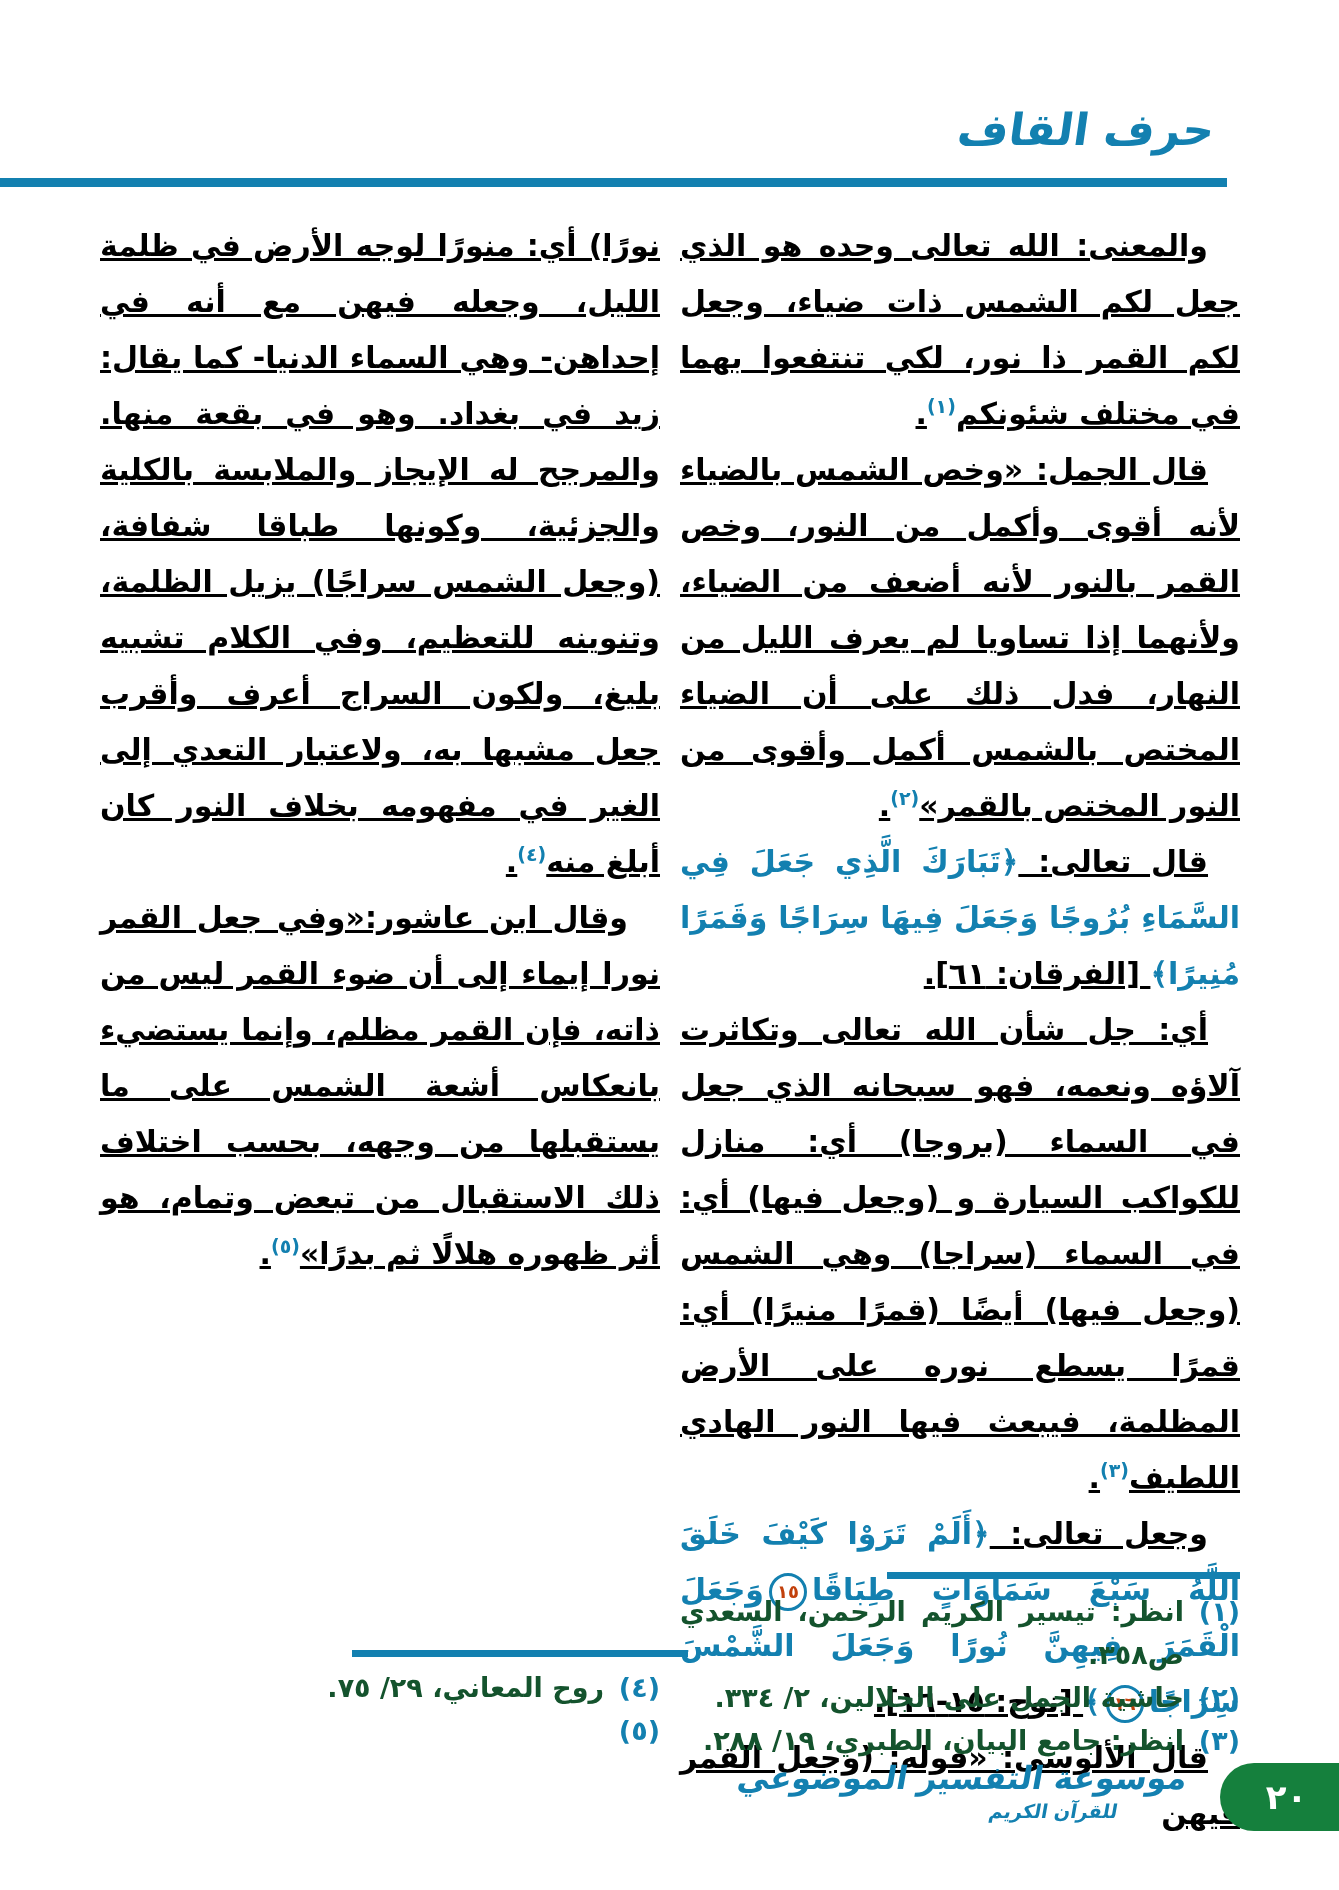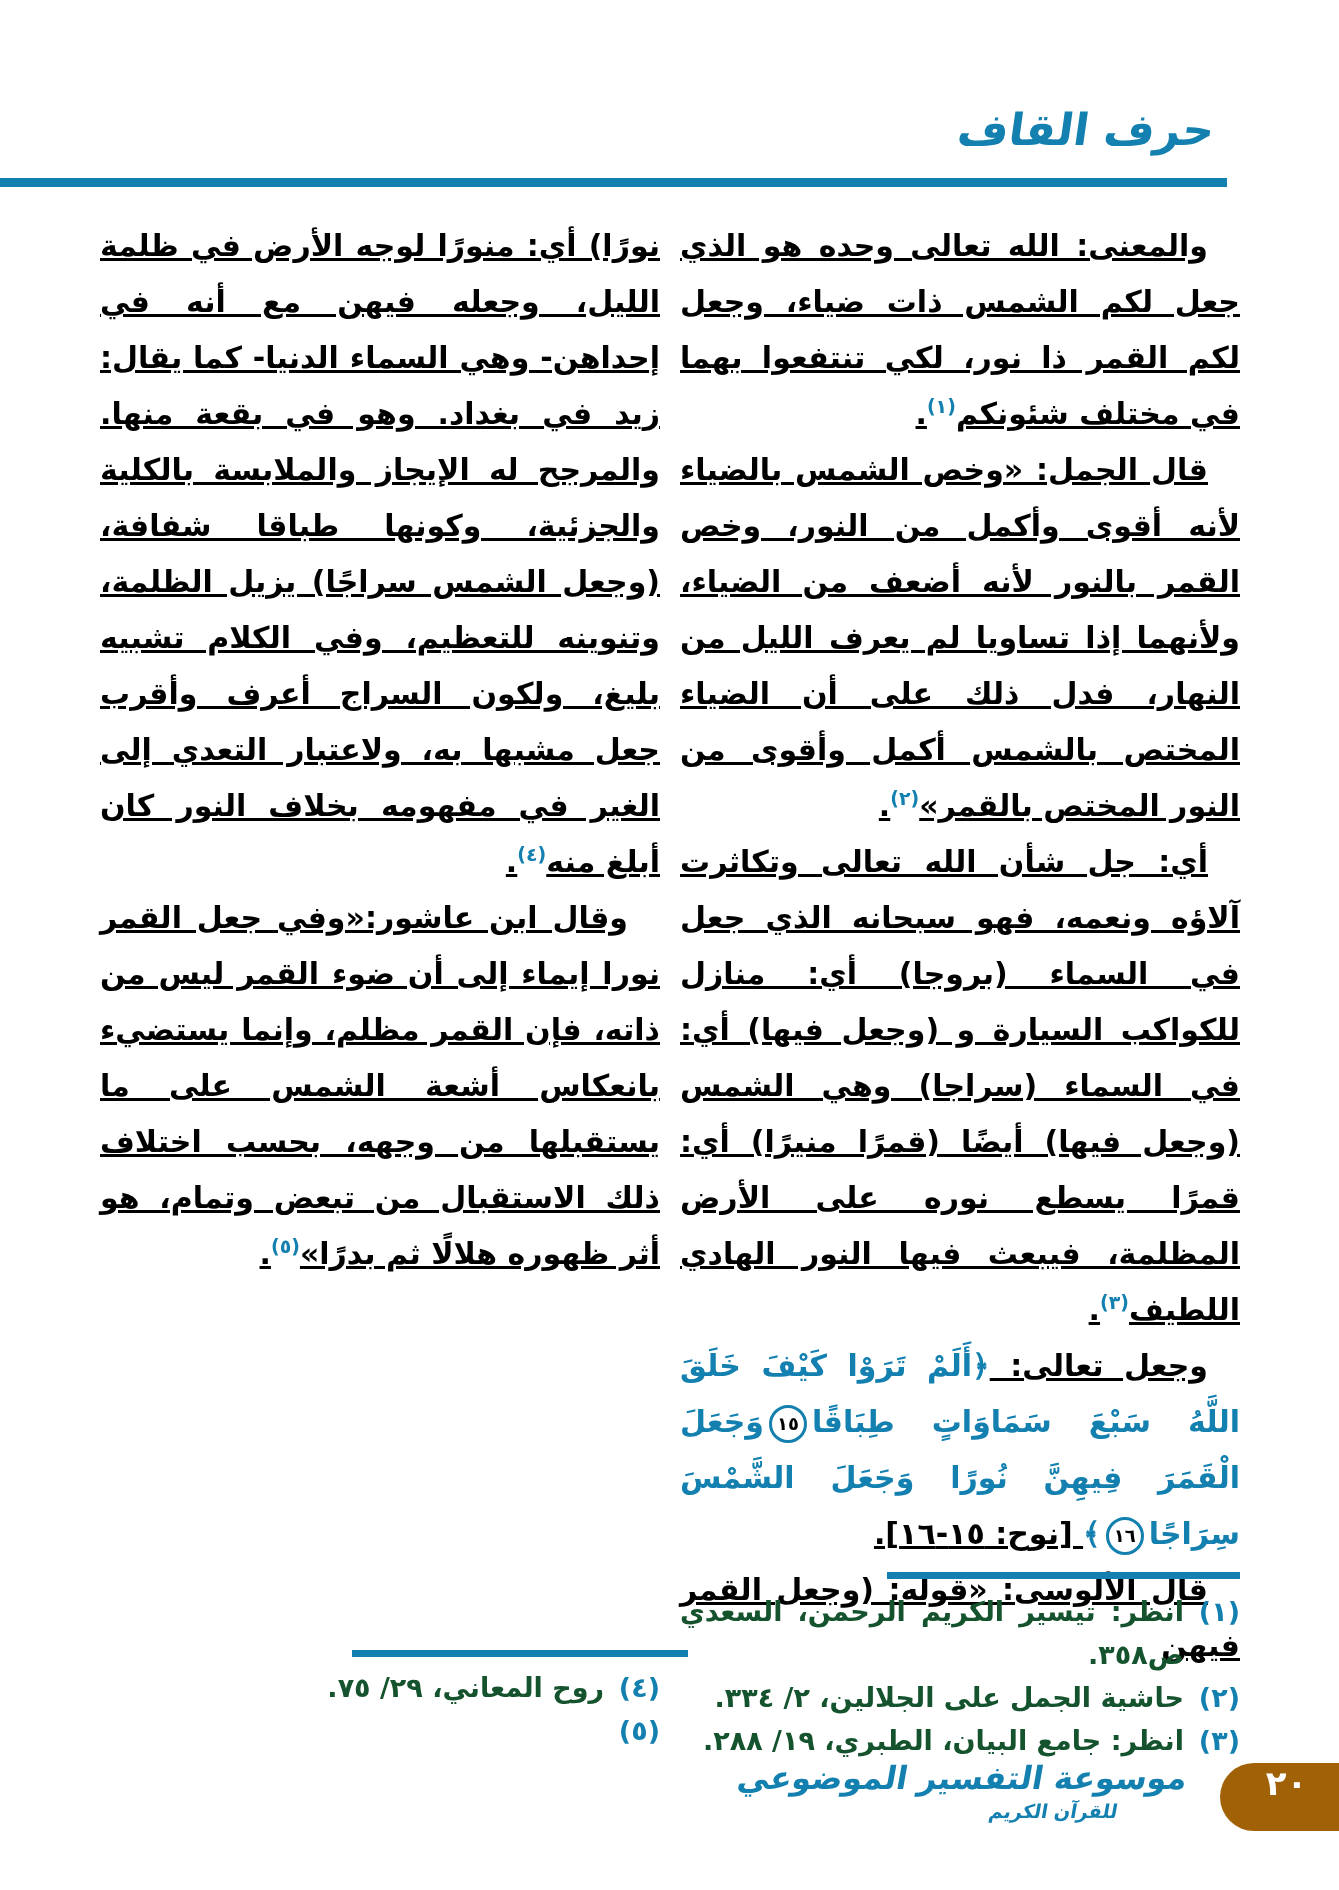--- a/index.html
+++ b/index.html
@@ -65,21 +65,21 @@
   .ayah-num {
     display: inline-block;
     box-sizing: border-box;
     width: 38px;
     height: 38px;
     border: 3px solid #1380b0;
     border-radius: 50%;
     line-height: 32px;
     text-align: center;
     font-size: 18px;
-    color: #000000;
+    color: #c2410c;
     vertical-align: middle;
     margin: 0 5px;
     text-indent: 0;
   }
   
   .fn-sep {
     position: absolute;
     height: 7px;
     background: #1380b0;
   }
@@ -125,42 +125,43 @@
   .logo-line2 {
     font-size: 19px;
     line-height: 26px;
   }
   .page-badge {
     position: absolute;
     top: 1763px;
     right: 0;
     width: 119px;
     height: 68px;
-    background: #a16207;
+    background: #15803d;
     border-radius: 34px 0 0 34px;
     display: flex;
-    align-items: flex-start;
+    align-items: center;
     justify-content: center;
   }
   .page-badge-num {
     color: #ffffff;
     font-size: 34px;
     font-weight: bold;
     padding-left: 14px;
   }
 </style>
 </head>
 <body>
 
 <div class="header-title">حرف القاف</div>
 <div class="header-rule"></div>
 
 <div class="col col-right">
     <p class="para indent"><span class="seg">والمعنى: الله تعالى وحده هو الذي جعل لكم الشمس ذات ضياء، وجعل لكم القمر ذا نور، لكي تنتفعوا بهما في مختلف شئونكم</span><span class="fnref">(١)</span><span class="seg">.</span></p>
     <p class="para indent"><span class="seg">قال الجمل: «وخص الشمس بالضياء لأنه أقوى وأكمل من النور، وخص القمر بالنور لأنه أضعف من الضياء، ولأنهما إذا تساويا لم يعرف الليل من النهار، فدل ذلك على أن الضياء المختص بالشمس أكمل وأقوى من النور المختص بالقمر»</span><span class="fnref">(٢)</span><span class="seg">.</span></p>
+    <p class="para indent"><span class="seg">قال تعالى: </span><span class="quran">﴿تَبَارَكَ الَّذِي جَعَلَ فِي السَّمَاءِ بُرُوجًا وَجَعَلَ فِيهَا سِرَاجًا وَقَمَرًا مُنِيرًا﴾</span><span class="seg"> [الفرقان: ٦١].</span></p>
     <p class="para indent"><span class="seg">أي: جل شأن الله تعالى وتكاثرت آلاؤه ونعمه، فهو سبحانه الذي جعل في السماء (بروجا) أي: منازل للكواكب السيارة و (وجعل فيها) أي: في السماء (سراجا) وهي الشمس (وجعل فيها) أيضًا (قمرًا منيرًا) أي: قمرًا يسطع نوره على الأرض المظلمة، فيبعث فيها النور الهادي اللطيف</span><span class="fnref">(٣)</span><span class="seg">.</span></p>
     <p class="para indent"><span class="seg">وجعل تعالى: </span><span class="quran">﴿أَلَمْ تَرَوْا كَيْفَ خَلَقَ اللَّهُ سَبْعَ سَمَاوَاتٍ طِبَاقًا</span><span class="ayah-num">١٥</span><span class="quran">وَجَعَلَ الْقَمَرَ فِيهِنَّ نُورًا وَجَعَلَ الشَّمْسَ سِرَاجًا</span><span class="ayah-num">١٦</span><span class="quran">﴾</span><span class="seg"> [نوح: ١٥-١٦].</span></p>
     <p class="para indent"><span class="seg">قال الألوسى: «قوله: (وجعل القمر فيهن</span></p>
   </div>
 <div class="col col-left">
     <p class="para"><span class="seg">نورًا) أي: منورًا لوجه الأرض في ظلمة الليل، وجعله فيهن مع أنه في إحداهن- وهي السماء الدنيا- كما يقال: زيد في بغداد. وهو في بقعة منها. والمرجح له الإيجاز والملابسة بالكلية والجزئية، وكونها طباقا شفافة، (وجعل الشمس سراجًا) يزيل الظلمة، وتنوينه للتعظيم، وفي الكلام تشبيه بليغ، ولكون السراج أعرف وأقرب جعل مشبها به، ولاعتبار التعدي إلى الغير في مفهومه بخلاف النور كان أبلغ منه</span><span class="fnref">(٤)</span><span class="seg">.</span></p>
     <p class="para indent"><span class="seg">وقال ابن عاشور:«وفي جعل القمر نورا إيماء إلى أن ضوء القمر ليس من ذاته، فإن القمر مظلم، وإنما يستضيء بانعكاس أشعة الشمس على ما يستقبلها من وجهه، بحسب اختلاف ذلك الاستقبال من تبعض وتمام، هو أثر ظهوره هلالًا ثم بدرًا»</span><span class="fnref">(٥)</span><span class="seg">.</span></p>
   </div>
 
 <div class="fn-sep fn-sep-right"></div>

